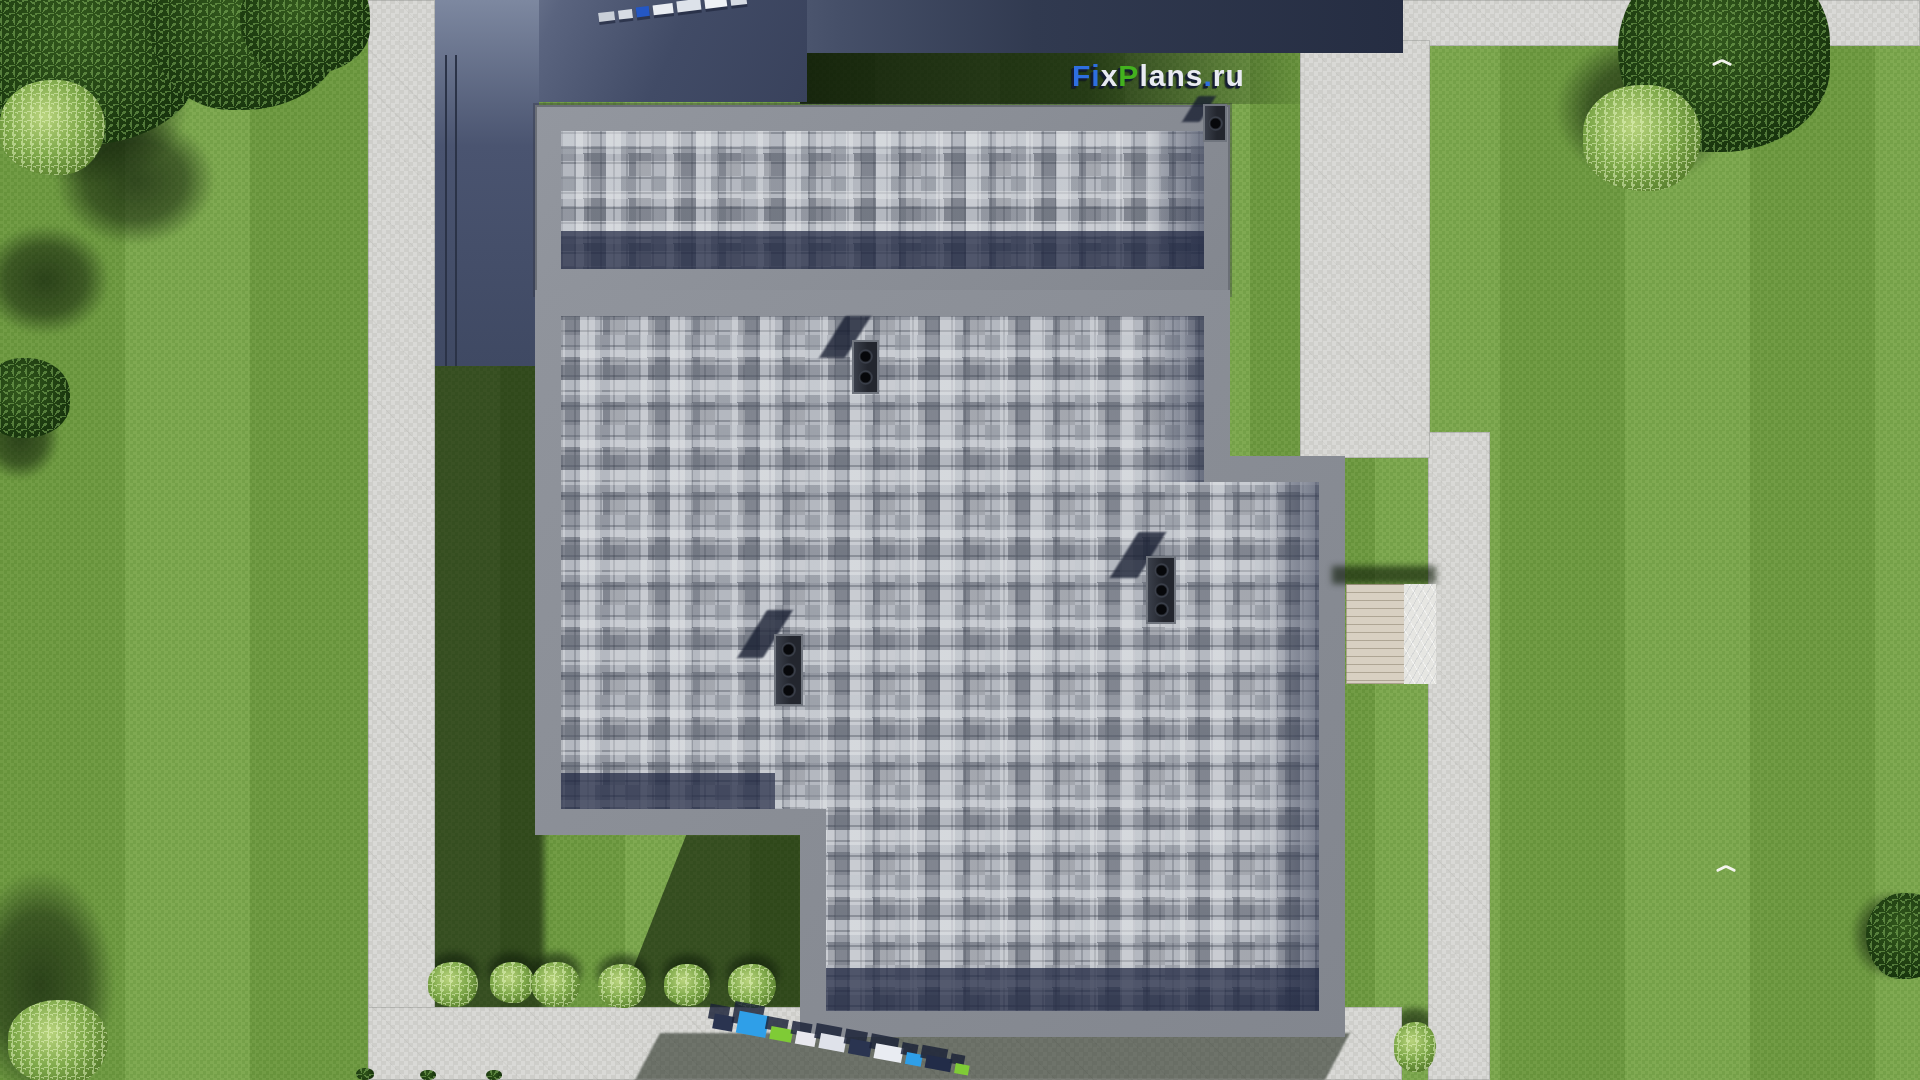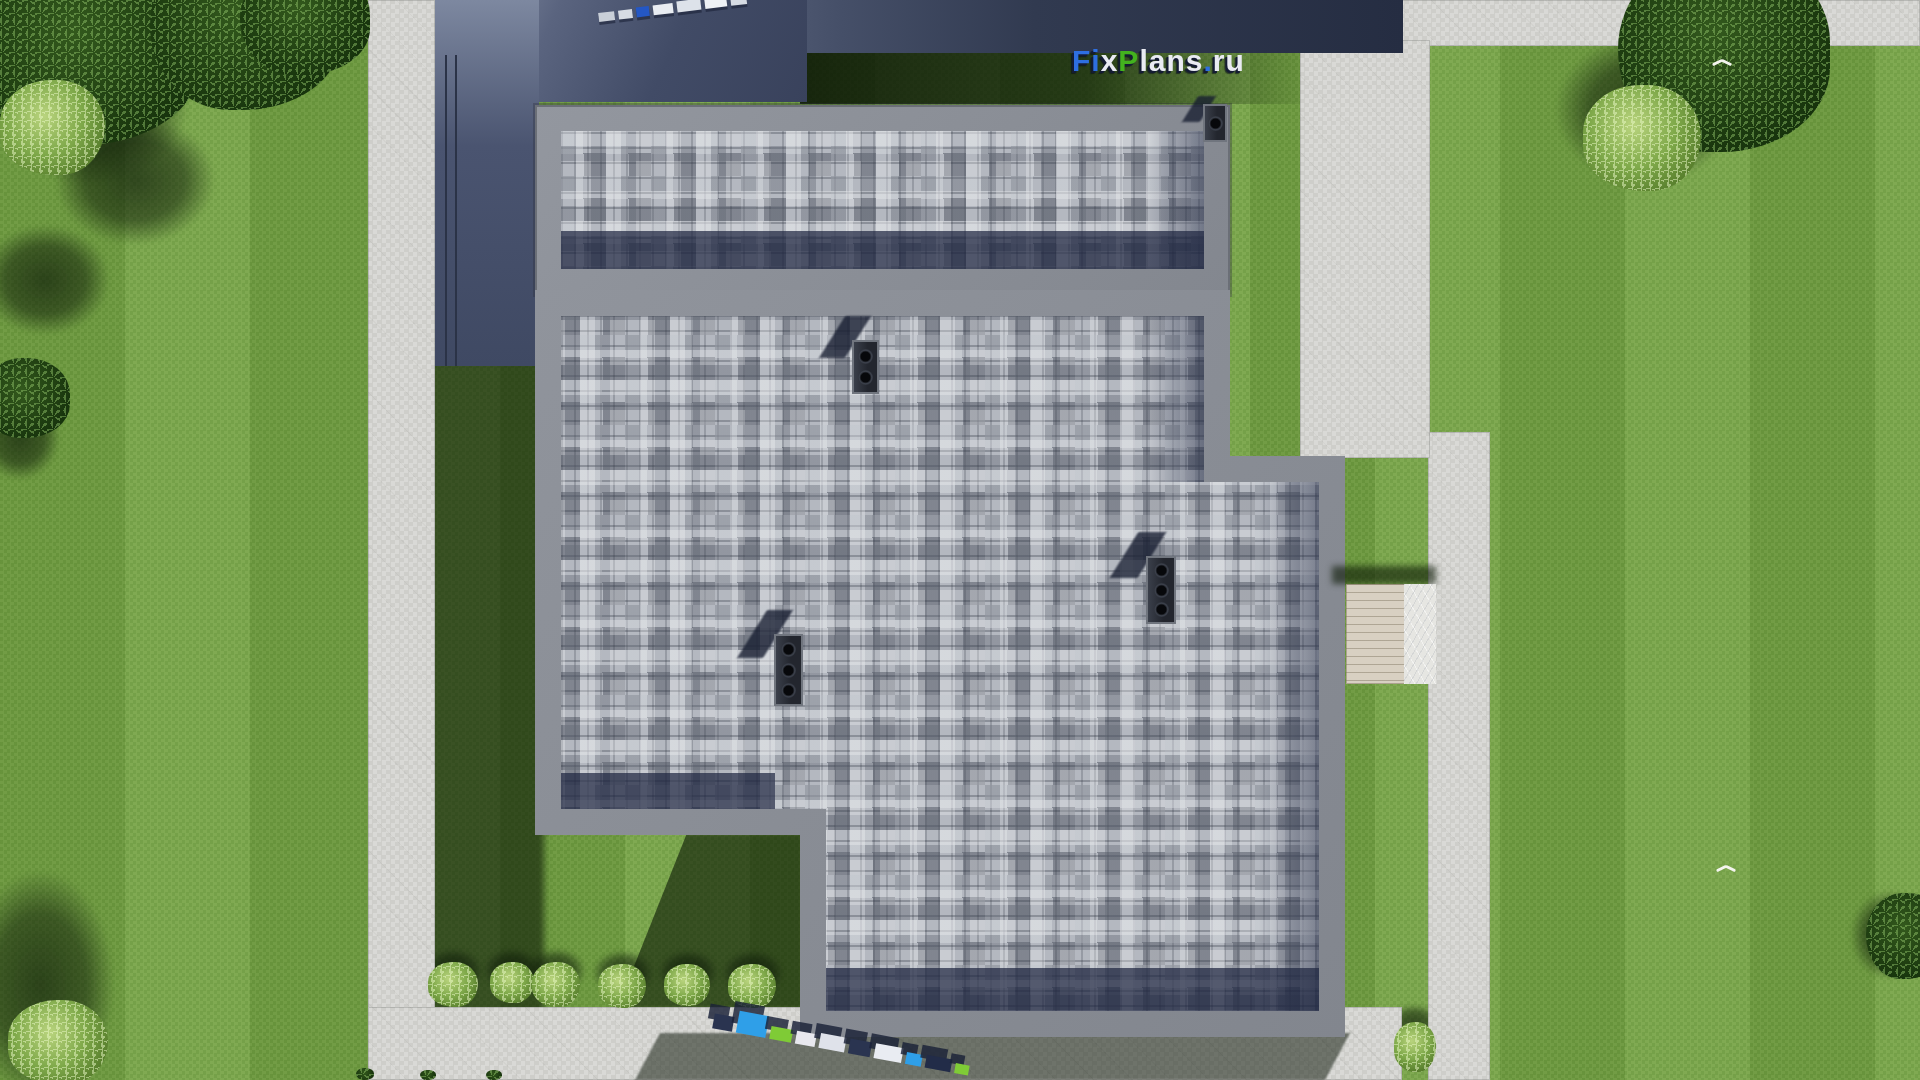--- a/index.html
+++ b/index.html
@@ -198,21 +198,21 @@
   <div class="abs bush" style="left:490px;top:962px;width:44px;height:41px;"></div>
   <div class="abs bush" style="left:532px;top:962px;width:48px;height:45px;"></div>
   <div class="abs bush" style="left:598px;top:964px;width:48px;height:44px;"></div>
   <div class="abs bush" style="left:664px;top:964px;width:46px;height:42px;"></div>
   <div class="abs bush" style="left:728px;top:964px;width:48px;height:44px;"></div>
   <div class="abs bush" style="left:1394px;top:1022px;width:42px;height:50px;"></div>
   <div class="abs tree" style="left:356px;top:1068px;width:18px;height:12px;"></div>
   <div class="abs tree" style="left:420px;top:1070px;width:16px;height:10px;"></div>
   <div class="abs tree" style="left:486px;top:1070px;width:16px;height:10px;"></div>
 
-  <div id="logo" class="abs" style="left:1072px;top:44px;">
+  <div id="logo" class="abs" style="left:1072px;top:59px;">
     <span class="c-blue">F</span><span class="c-blue">i</span><span class="c-white">x</span><span class="c-green">P</span><span class="c-white">lans</span><span class="c-blue">.</span><span class="c-white">ru</span>
   </div>
 
   <div class="abs wm wm-t" style="left:598px;top:2px;transform:rotate(-7deg);">
     <i style="width:16px;height:9px;background:#c9cfd8;"></i>
     <i style="width:14px;height:9px;background:#d6dbe3;"></i>
     <i style="width:13px;height:10px;background:#2457c5;"></i>
     <i style="width:20px;height:10px;background:#e8ecf2;"></i>
     <i style="width:24px;height:11px;background:#dde2ea;"></i>
     <i style="width:22px;height:11px;background:#eef1f5;"></i>

